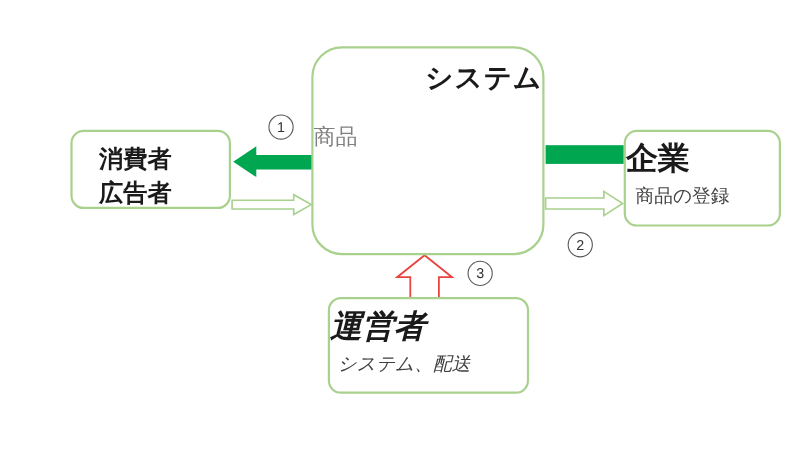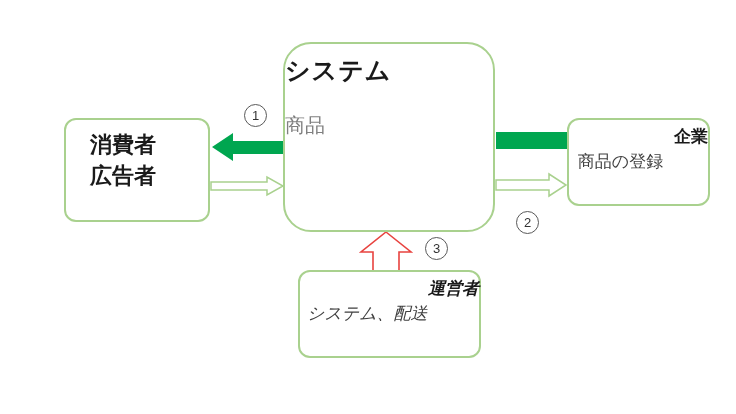--- a/index.html
+++ b/index.html
@@ -19,43 +19,43 @@
     position: absolute;
     left: 0; top: 0;
     width: 736px; height: 414px;
   }
   .box {
     position: absolute;
     background: #ffffff;
     border: 2px solid var(--box-border, #a9d18e);
   }
   .box.system   { left: 283px; top: 42px;  width: 212px; height: 190px; border-radius: 28px; }
-  .box.consumer { left: 64px;  top: 118px; width: 146px; height: 104px;  border-radius: 12px; }
+  .box.consumer { left: 64px;  top: 118px; width: 146px; height: 72px;  border-radius: 12px; }
   .box.company  { left: 567px; top: 118px; width: 143px; height: 88px;  border-radius: 12px; }
   .box.operator { left: 298px; top: 270px; width: 183px; height: 88px;  border-radius: 12px; font-style: italic; }
 
   .box-title {
     font-weight: bold;
     color: var(--title-text, #1a1a1a);
   }
-  .system .box-title { text-align: left; font-size: 25px; padding-top: 10px; letter-spacing: 1px; }
+  .system .box-title { text-align: right; font-size: 25px; padding-top: 10px; letter-spacing: 1px; }
   .system .box-body {
     margin-top: 23px;
     font-size: 20px;
     line-height: 30px;
     color: var(--system-body-text, #808080);
   }
   .consumer .box-lines {
     padding: 9px 0 0 24px;
     font-size: 22px;
     font-weight: bold;
     line-height: 31px;
     color: var(--title-text, #1a1a1a);
   }
-  .company .box-title, .operator .box-title { text-align: right; font-size: 17px; padding-top: 5px; }
+  .company .box-title, .operator .box-title { text-align: left; font-size: 29px; padding-top: 5px; }
   .box-sub {
     font-size: 17px;
     line-height: 24px;
     color: var(--sub-text, #404040);
   }
   .company .box-sub  { padding: 2px 44px 0 8px; text-align: center; }
   .operator .box-sub { padding: 2px 44px 0 7px; }
 
   .step-circle {
     position: absolute;

